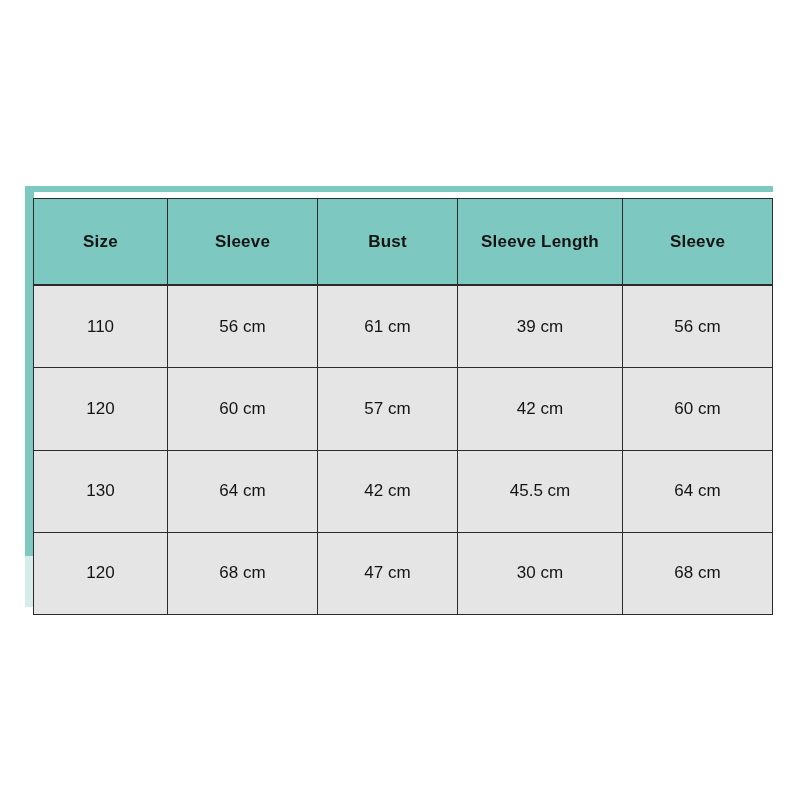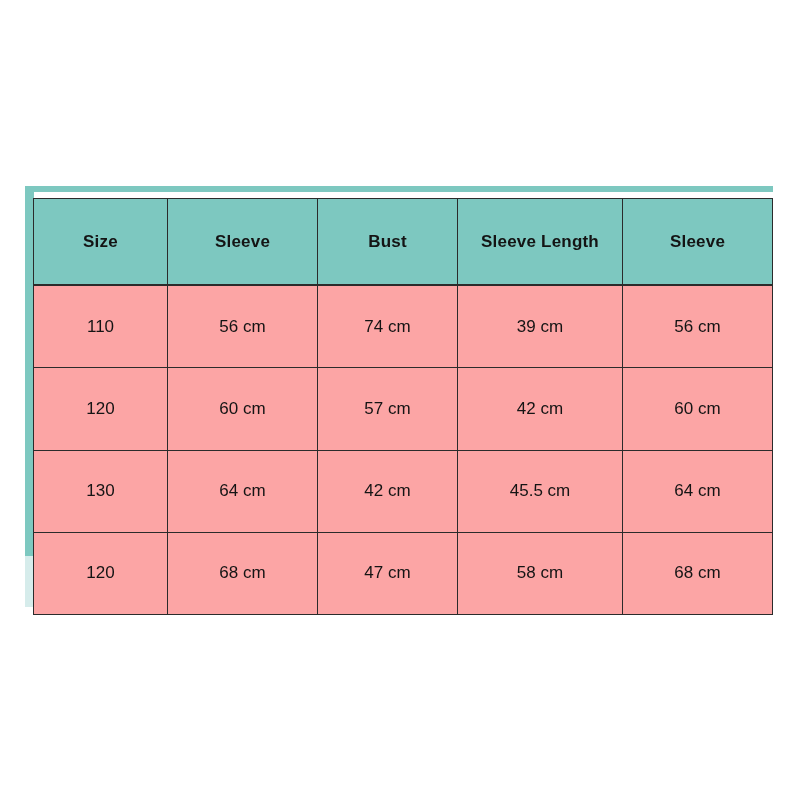--- a/index.html
+++ b/index.html
@@ -87,21 +87,21 @@
   table.size-table thead th {
     background: #7dc8c0;
     font-weight: bold;
     font-size: 17px;
     height: 85px;
     border-bottom: 2px solid #2b2b2b;
     letter-spacing: 0.2px;
   }
 
   table.size-table tbody td {
-    background: #fca5a5;
+    background: #e5e5e5;
     font-weight: normal;
     font-size: 17px;
     height: 55px;
   }
 
   
   table.size-table {
     border: 1px solid #2b2b2b;
   }
 </style>
@@ -129,21 +129,21 @@
           <th>Sleeve</th>
           <th>Bust</th>
           <th>Sleeve Length</th>
           <th>Sleeve</th>
         </tr>
       </thead>
       <tbody>
         <tr>
           <td>110</td>
           <td>56 cm</td>
-          <td>74 cm</td>
+          <td>61 cm</td>
           <td>39 cm</td>
           <td>56 cm</td>
         </tr>
         <tr>
           <td>120</td>
           <td>60 cm</td>
           <td>57 cm</td>
           <td>42 cm</td>
           <td>60 cm</td>
         </tr>
@@ -151,20 +151,20 @@
           <td>130</td>
           <td>64 cm</td>
           <td>42 cm</td>
           <td>45.5 cm</td>
           <td>64 cm</td>
         </tr>
         <tr>
           <td>120</td>
           <td>68 cm</td>
           <td>47 cm</td>
-          <td>58 cm</td>
+          <td>30 cm</td>
           <td>68 cm</td>
         </tr>
       </tbody>
     </table>
   </div>
 
 </div>
 
 </body></html>

